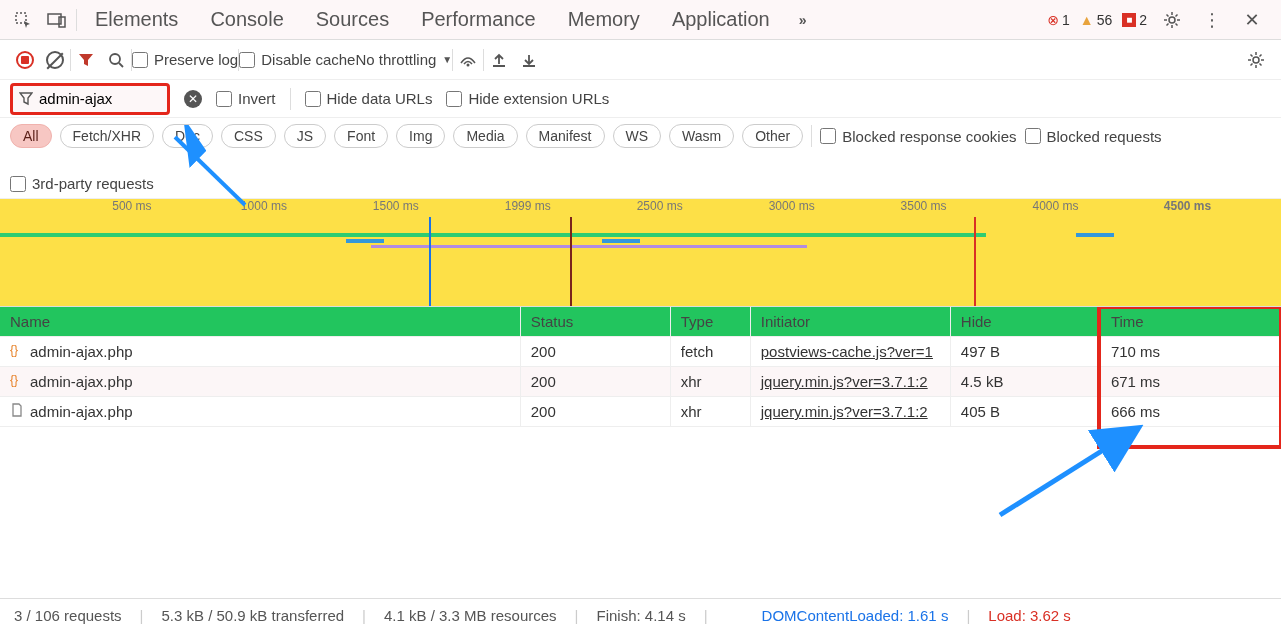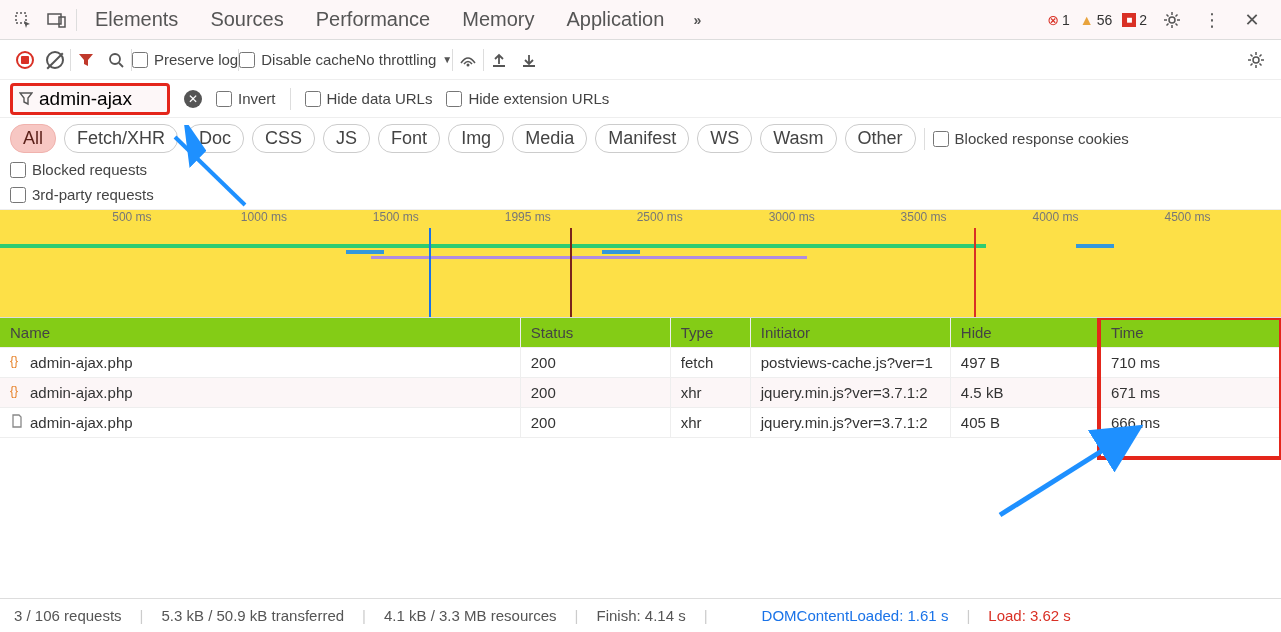--- a/index.html
+++ b/index.html
@@ -78,45 +78,45 @@
   }
   .filter-box{
     display:flex;align-items:center;gap:6px;
     border:3px solid #e4261b;
     border-radius:4px;
     padding:2px 6px;
     height:32px;
     width:160px;
     background:#fdf7f8;
   }
-  .filter-box input{border:none;outline:none;font-size:19px;background:transparent;width:110px;}
+  .filter-box input{border:none;outline:none;font-size:15px;background:transparent;width:110px;}
   .clear-x{width:18px;height:18px;background:#555;border-radius:50%;color:#fff;display:flex;align-items:center;justify-content:center;font-size:12px;cursor:pointer;}
   .type-row{
     display:flex;align-items:center;flex-wrap:wrap;gap:8px;padding:6px 10px;border-bottom:1px solid #eee;
   }
   .pill{
-    border:1px solid #ccc;border-radius:14px;padding:3px 12px;font-size:18px;color:#444;cursor:pointer;background:#fff;
+    border:1px solid #ccc;border-radius:14px;padding:3px 12px;font-size:14px;color:#444;cursor:pointer;background:#fff;
   }
   .pill.active{background:#f7c7c3;border-color:#f0b2ad;color:#5a1f18;}
   .timeline{
     height:108px;border-bottom:1px solid #ddd;position:relative;background:#fde047;
   }
   .tick{position:absolute;top:0;font-size:12px;color:#777;transform:translateX(-50%);}
   .tl-bar{position:absolute;height:4px;background:#2ecc71;}
   .tl-bar.blue{background:#3498db;height:4px;}
   .tl-bar.purple{background:#b18ce0;height:3px;}
   .vline{position:absolute;top:18px;bottom:0;width:2px;}
   .table{width:100%;border-collapse:collapse;table-layout:fixed;}
   .table th,.table td{
     text-align:left;padding:6px 10px;border-bottom:1px solid #eee;border-right:1px solid #eee;font-size:15px;color:#333;white-space:nowrap;overflow:hidden;text-overflow:ellipsis;
   }
-  .table th{font-weight:400;color:#444;background:#84cc16;}
+  .table th{font-weight:400;color:#444;background:#22c55e;}
   .table tr:nth-child(even) td{background:#fcf6f7;}
   .fileic{color:#e67e22;margin-right:6px;}
-  .initiator{color:#333;cursor:pointer;}
+  .initiator{color:#333;text-decoration:underline;cursor:pointer;}
   .right-num{text-align:right;}
   .footer{
     position:absolute;bottom:0;left:0;right:0;height:34px;border-top:1px solid #ddd;
     display:flex;align-items:center;gap:18px;padding:0 14px;font-size:15px;color:#555;background:#fff;
   }
   .footer .fdiv{color:#ccc;}
   .footer .dcl{color:#1a73e8;margin-left:36px;}
   .footer .load{color:#d93025;}
   .arrow-svg{position:absolute;pointer-events:none;}
   .table-wrap{position:relative;height:300px;overflow:hidden;}
@@ -133,20 +133,21 @@
       </svg>
   </div>
   <div class="icon-btn">
     <svg width="20" height="16" viewBox="0 0 20 16">
         <rect x="1" y="2" width="13" height="10" fill="none" stroke="#555" stroke-width="1.5"></rect>
         <rect x="12" y="5" width="6" height="10" fill="none" stroke="#555" stroke-width="1.5"></rect>
       </svg>
   </div>
   <div class="vdiv"></div>
   <div class="tab">Elements</div>
+  <div class="tab">Console</div>
   <div class="tab">Sources</div>
   <div class="tab">Performance</div>
   <div class="tab">Memory</div>
   <div class="tab">Application</div>
   <div class="icon-btn" style="font-weight:bold;color:#555;">»</div>
   <div class="status-icons">
     <div class="status-badge">
       <span class="err-circle">⊗</span>
       <span>1</span>
     </div>
@@ -267,37 +268,37 @@
   <div class="pill">Other</div>
   <div class="vdiv"></div>
   <label class="cbx">
     <input type="checkbox" style="">
     <span>Blocked response cookies</span>
   </label>
   <label class="cbx">
     <input type="checkbox" style="">
     <span>Blocked requests</span>
   </label>
-  <label class="cbx" style="width:100%;margin-top:0;">
+  <label class="cbx" style="width:100%;margin-top:19px;">
     <input type="checkbox" style="">
     <span>3rd-party requests</span>
   </label>
 </div>
 
 <div class="timeline">
   <div id="ticks">
       <div class="tick" style="left: 10.3%;">500 ms</div>
       <div class="tick" style="left: 20.6%;">1000 ms</div>
       <div class="tick" style="left: 30.9%;">1500 ms</div>
-      <div class="tick" style="left: 41.2%;">1995 ms</div>
+      <div class="tick" style="left: 41.2%;">1999 ms</div>
       <div class="tick" style="left: 51.5%;">2500 ms</div>
       <div class="tick" style="left: 61.8%;">3000 ms</div>
       <div class="tick" style="left: 72.1%;">3500 ms</div>
       <div class="tick" style="left: 82.4%;">4000 ms</div>
-      <div class="tick" style="left: 92.7%;">4500 ms</div>
+      <div class="tick" style="left: 92.7%; font-weight: bold;">4500 ms</div>
     </div>
   <div class="tl-bar" style="top:34px;left:0;width:76%;"></div>
   <div class="tl-bar blue" style="top:40px;left:27%;width:3%;"></div>
   <div class="tl-bar purple" style="top:46px;left:29%;width:34%;"></div>
   <div class="tl-bar blue" style="top:40px;left:47%;width:3%;"></div>
   <div class="tl-bar" style="top:34px;left:60%;width:17%;"></div>
   <div class="tl-bar blue" style="top:34px;left:84%;width:3%;"></div>
   <div class="vline" style="left:33.5%;background:#1a73e8;"></div>
   <div class="vline" style="left:44.5%;background:#7b241c;"></div>
   <div class="vline" style="left:76%;background:#d93025;"></div>

